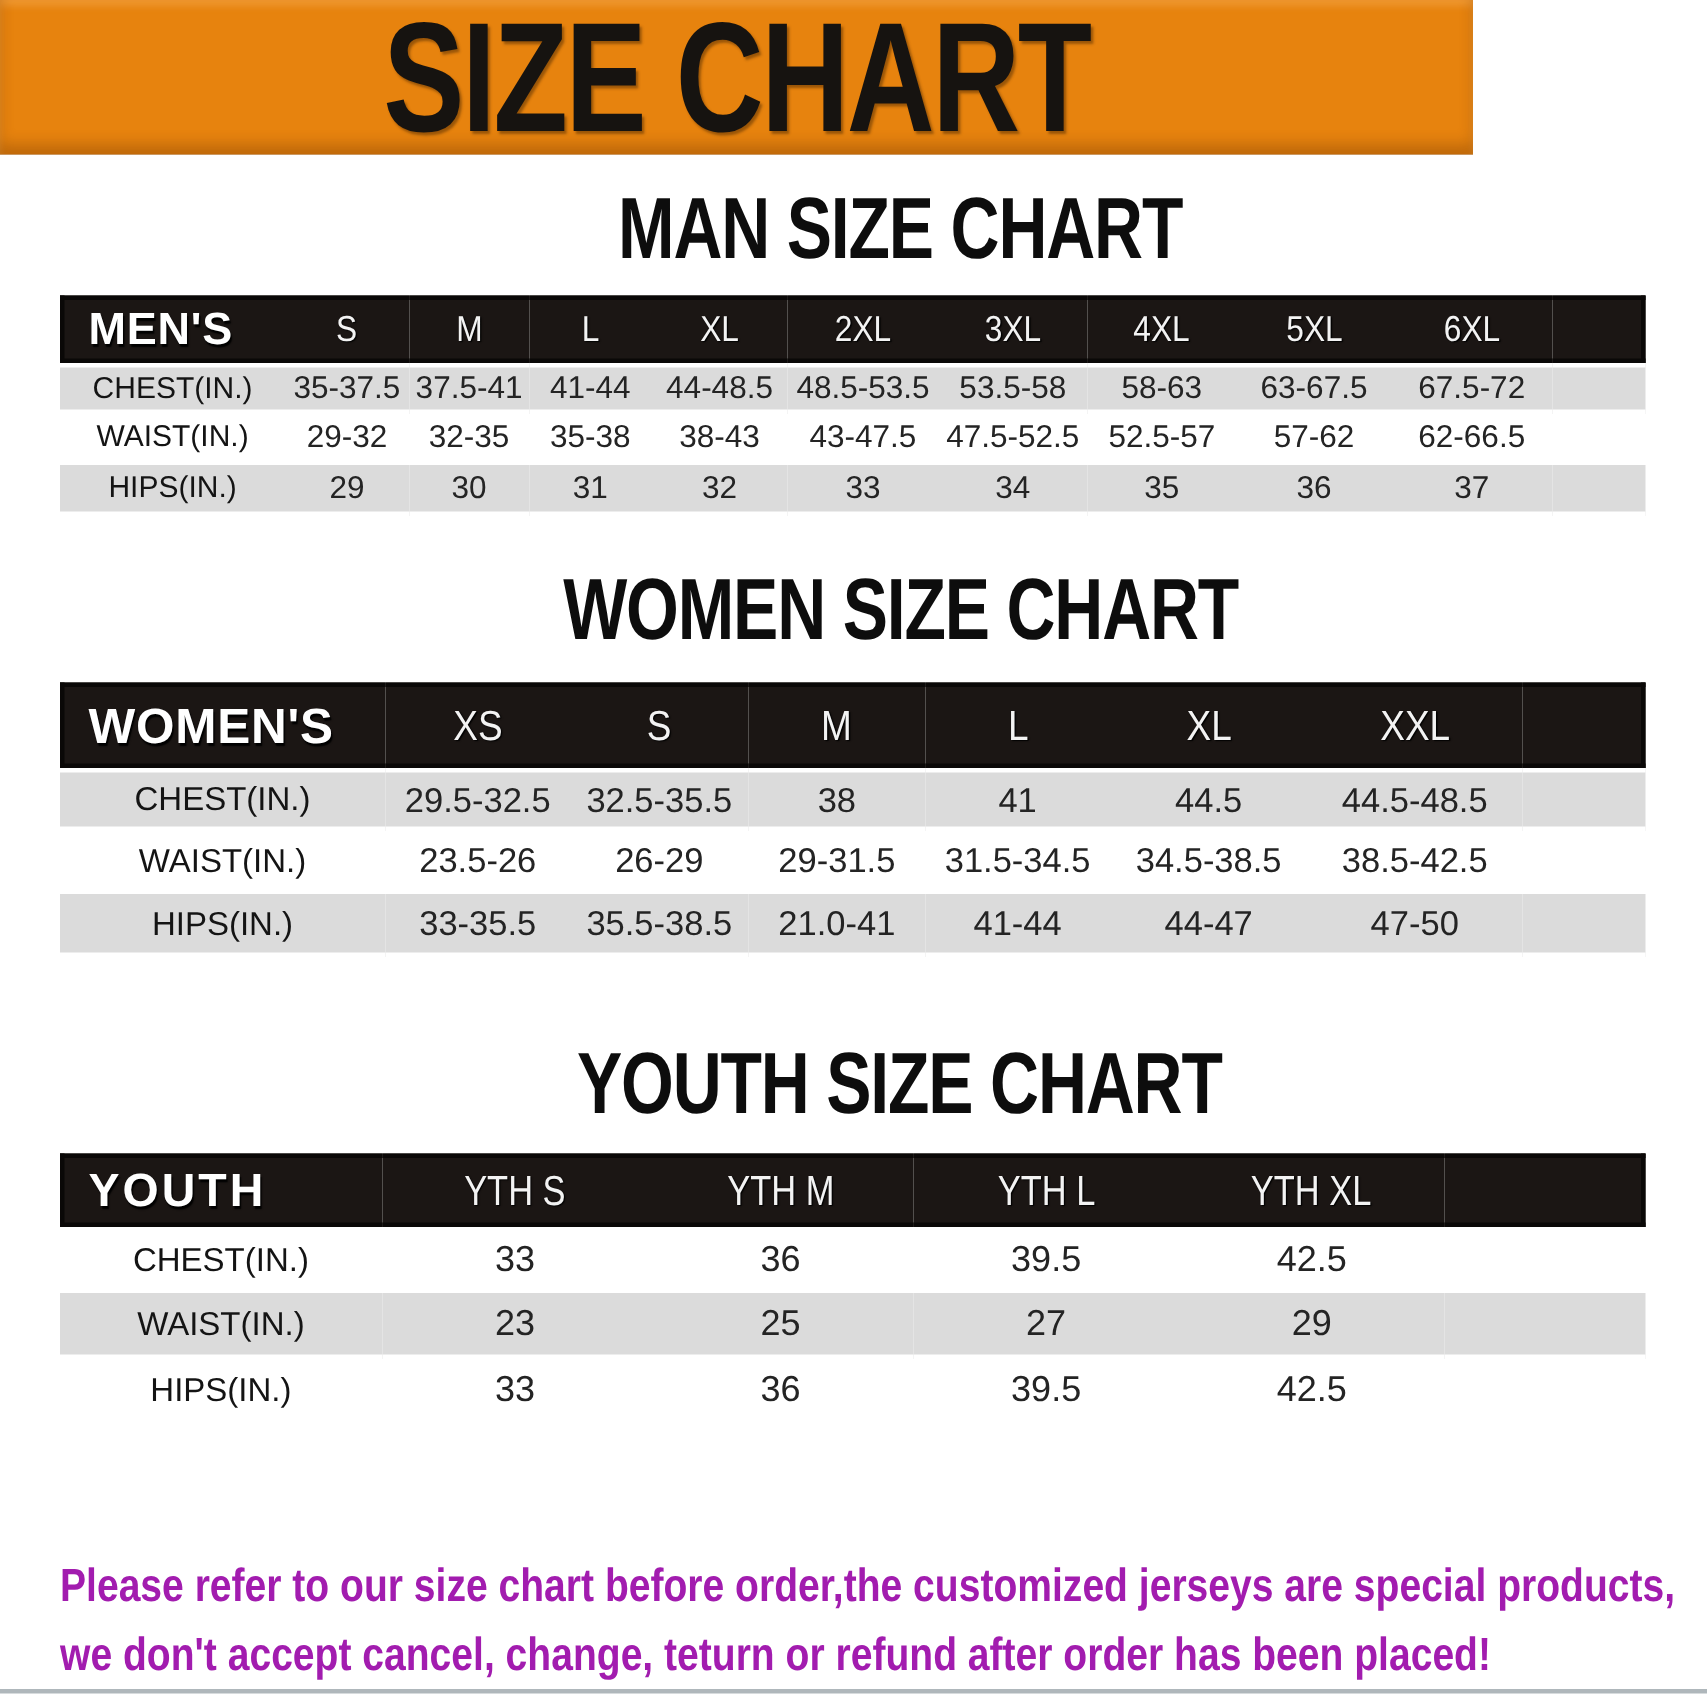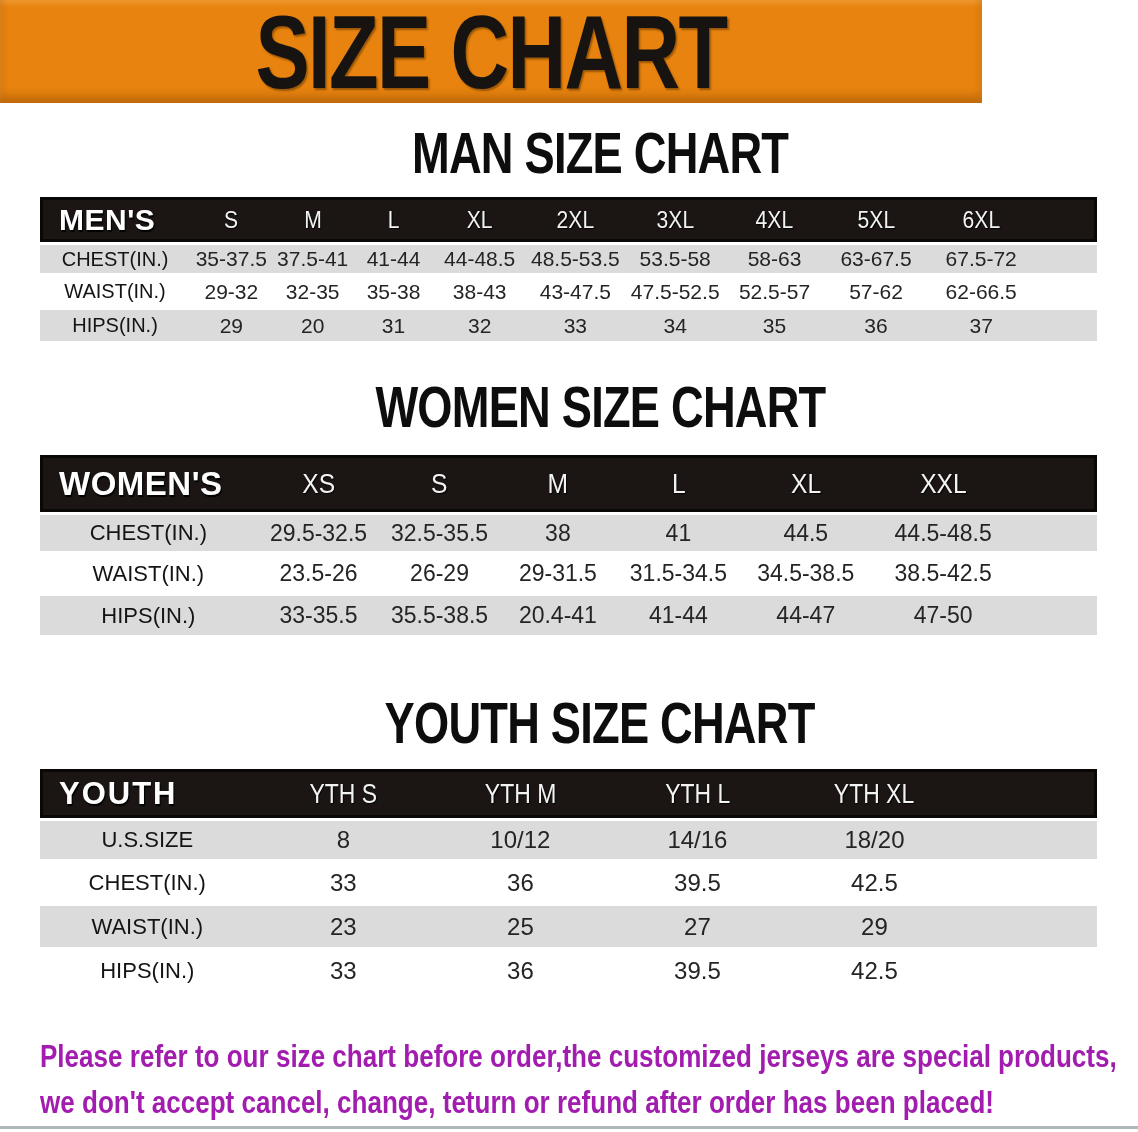--- a/index.html
+++ b/index.html
@@ -193,21 +193,21 @@
       <td>43-47.5</td>
       <td>47.5-52.5</td>
       <td>52.5-57</td>
       <td>57-62</td>
       <td>62-66.5</td>
       <td></td>
     </tr>
     <tr class="gray">
       <td class="lbl">HIPS(IN.)</td>
       <td>29</td>
-      <td>20</td>
+      <td>30</td>
       <td>31</td>
       <td>32</td>
       <td>33</td>
       <td>34</td>
       <td>35</td>
       <td>36</td>
       <td>37</td>
       <td></td>
     </tr>
   </tbody>
@@ -258,21 +258,21 @@
       <td>29-31.5</td>
       <td>31.5-34.5</td>
       <td>34.5-38.5</td>
       <td>38.5-42.5</td>
       <td></td>
     </tr>
     <tr class="gray">
       <td class="lbl">HIPS(IN.)</td>
       <td>33-35.5</td>
       <td>35.5-38.5</td>
-      <td>20.4-41</td>
+      <td>21.0-41</td>
       <td>41-44</td>
       <td>44-47</td>
       <td>47-50</td>
       <td></td>
     </tr>
   </tbody>
 </table>
 
 <div class="section-title" id="youth-title">
   <span>YOUTH SIZE CHART</span>
@@ -291,28 +291,20 @@
     <tr>
       <th class="brand-cell"><span>YOUTH</span></th>
       <th class="size-cell"><span>YTH S</span></th>
       <th class="size-cell"><span>YTH M</span></th>
       <th class="size-cell"><span>YTH L</span></th>
       <th class="size-cell"><span>YTH XL</span></th>
       <th class="size-cell"></th>
     </tr>
   </thead>
   <tbody>
-    <tr class="gray">
-      <td class="lbl">U.S.SIZE</td>
-      <td>8</td>
-      <td>10/12</td>
-      <td>14/16</td>
-      <td>18/20</td>
-      <td></td>
-    </tr>
     <tr class="white">
       <td class="lbl">CHEST(IN.)</td>
       <td>33</td>
       <td>36</td>
       <td>39.5</td>
       <td>42.5</td>
       <td></td>
     </tr>
     <tr class="gray">
       <td class="lbl">WAIST(IN.)</td>

